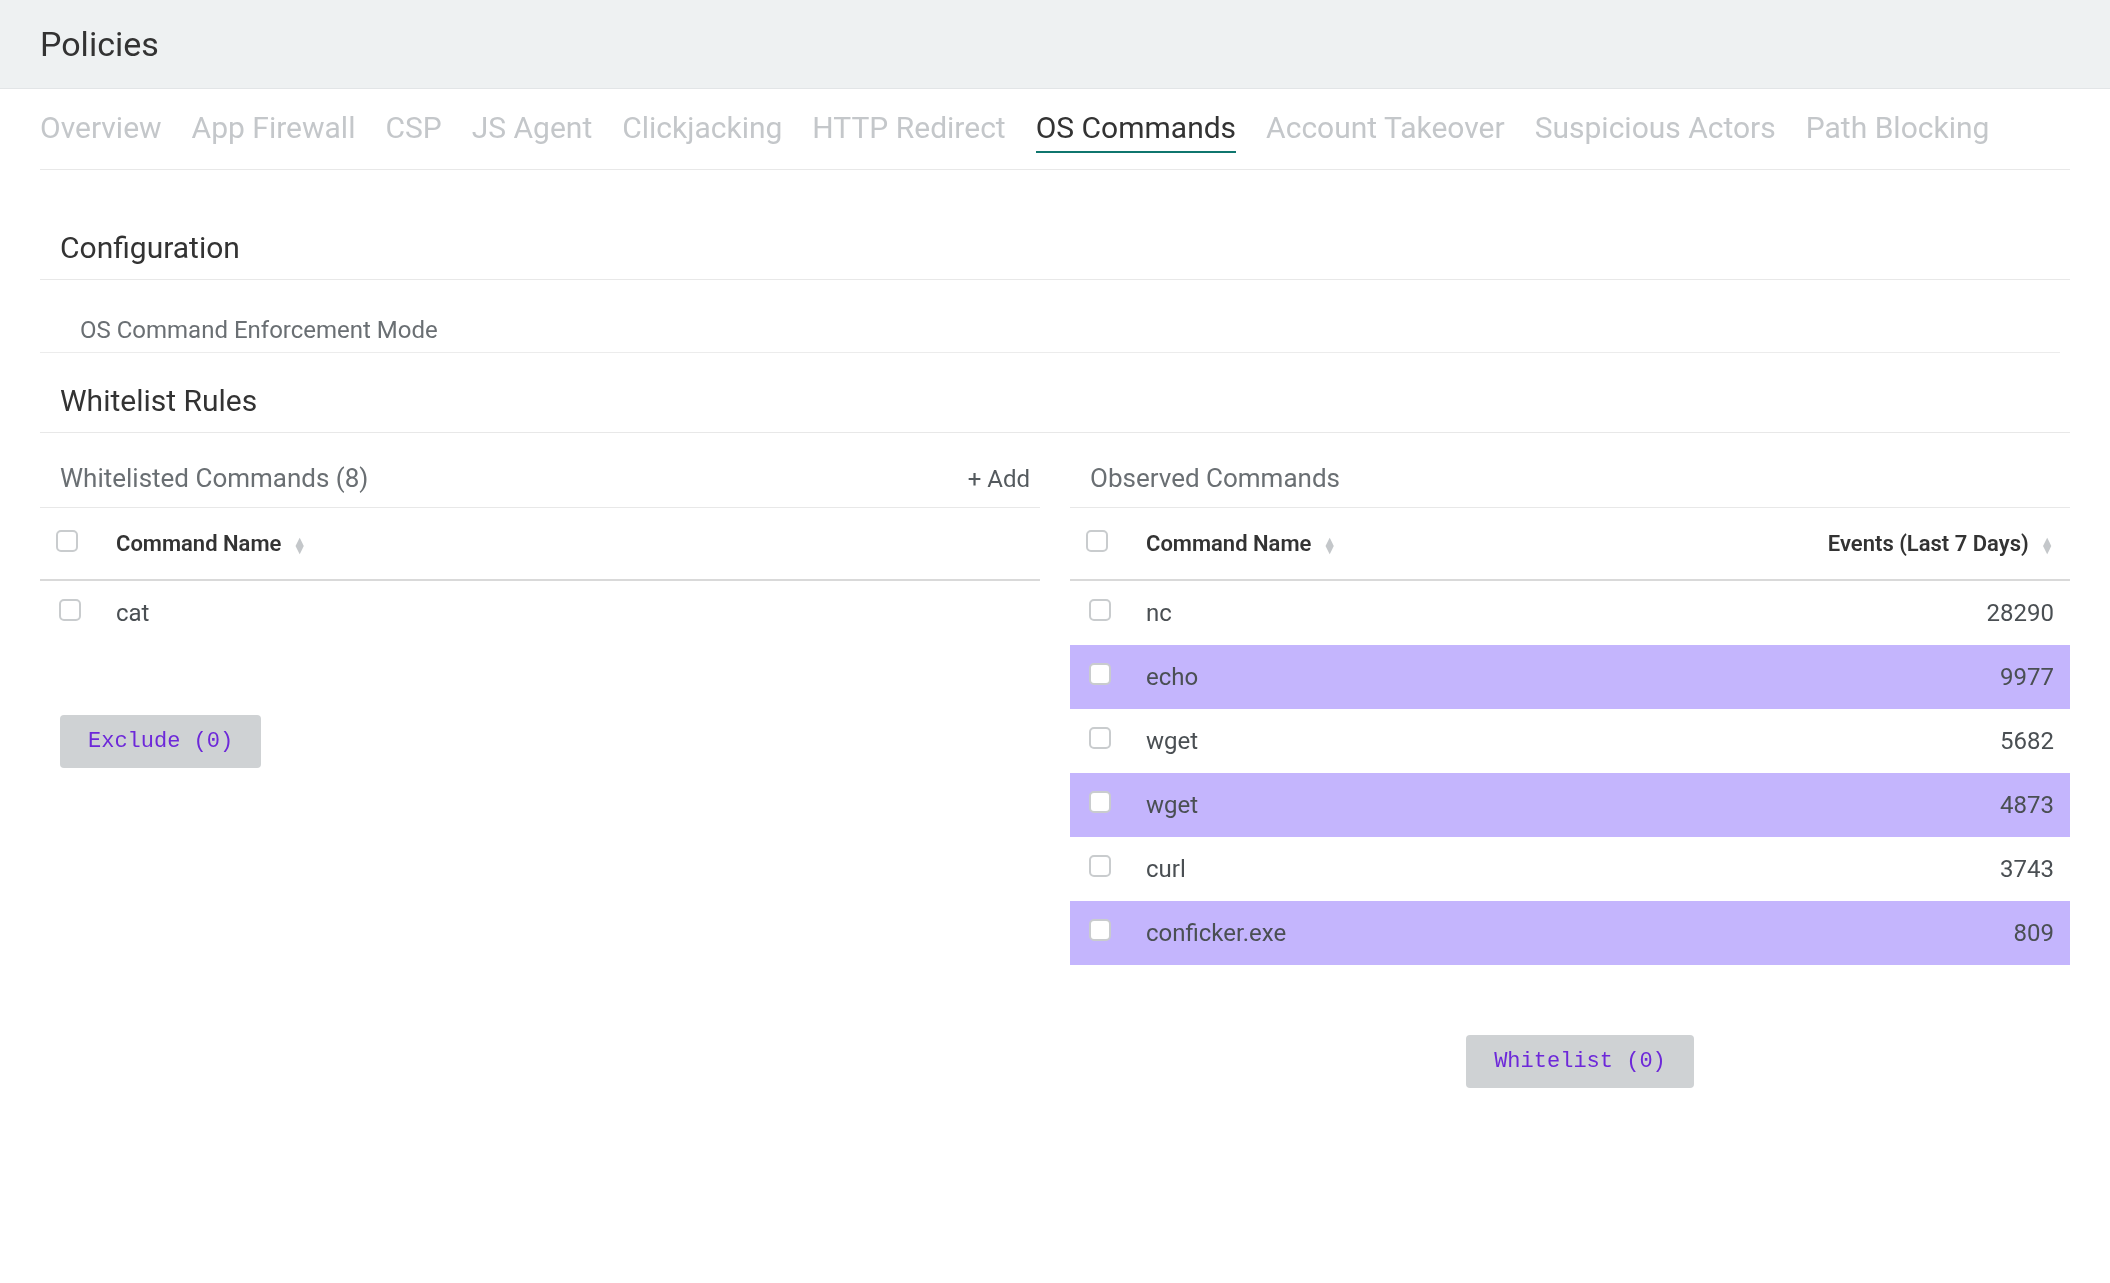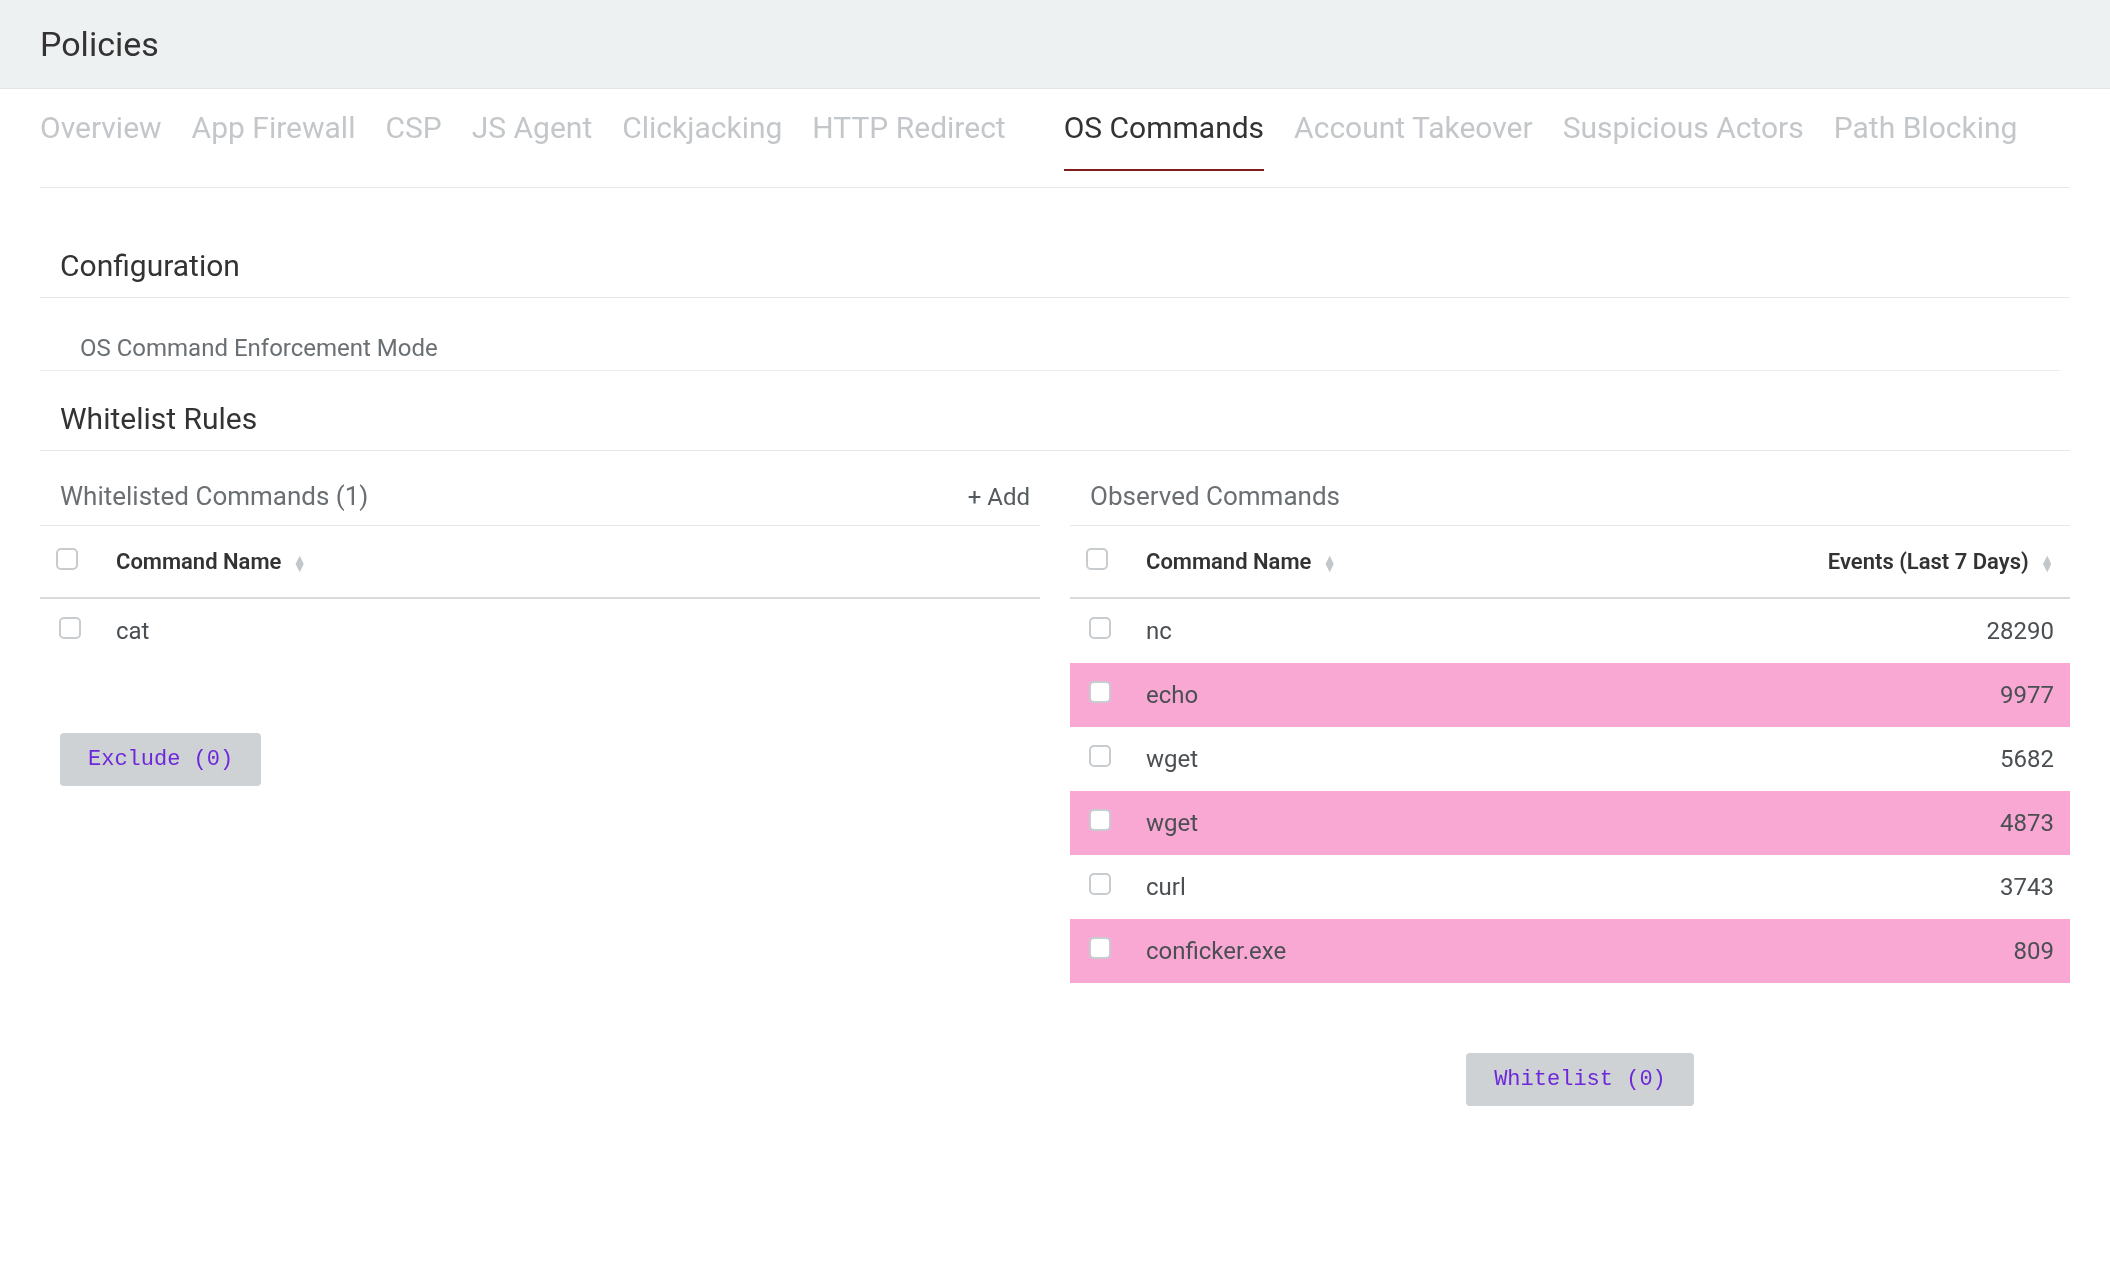--- a/index.html
+++ b/index.html
@@ -30,24 +30,23 @@
     padding-bottom: 18px;
   }
   .tab {
     font-size: 30px;
     color: #c4c7ca;
     cursor: pointer;
     line-height: 1.4;
   }
   .tab.active {
     color: #333;
-    border-bottom: 2px solid #7f1d1d;
-    padding-bottom: 20px;
+    border-bottom: 2px solid #0f766e;
+    padding-bottom: 2px;
     margin-bottom: -2px;
-    margin-left: 28px;
   }
 
   .content {
     padding: 30px 40px 60px 40px;
   }
 
   .section-title {
     font-size: 30px;
     font-weight: 400;
     color: #333;
@@ -146,21 +145,21 @@
     display:inline-flex;
     flex-direction:column;
     line-height:0.6;
     vertical-align: middle;
   }
   table.data tbody td {
     font-size: 24px;
     color: #4a4f53;
     padding: 18px 16px;
   }
-  table.data tbody tr.striped { background: #f9a8d4; }
+  table.data tbody tr.striped { background: #c4b5fd; }
   table.data td.right { text-align: right; }
 
   .chk-cell { width: 60px; text-align: center; }
   .chk {
     width: 22px; height: 22px;
     border: 2px solid #c9ccce;
     border-radius: 5px;
     display: inline-block;
     cursor: pointer;
     background: #fff;
@@ -210,21 +209,21 @@
 
   <div class="enforcement-label">OS Command Enforcement Mode</div>
 
 
   <h2 class="section-title">Whitelist Rules</h2>
 
   <div class="rules-layout">
 
     <div class="panel">
       <div class="panel-header">
-        <span>Whitelisted Commands (1)</span>
+        <span>Whitelisted Commands (8)</span>
         <span class="add-link">+ Add</span>
       </div>
       <table class="data">
         <thead>
           <tr>
             <th class="chk-cell">
               <span class="chk"></span>
             </th>
             <th>
               <span>Command Name</span>

